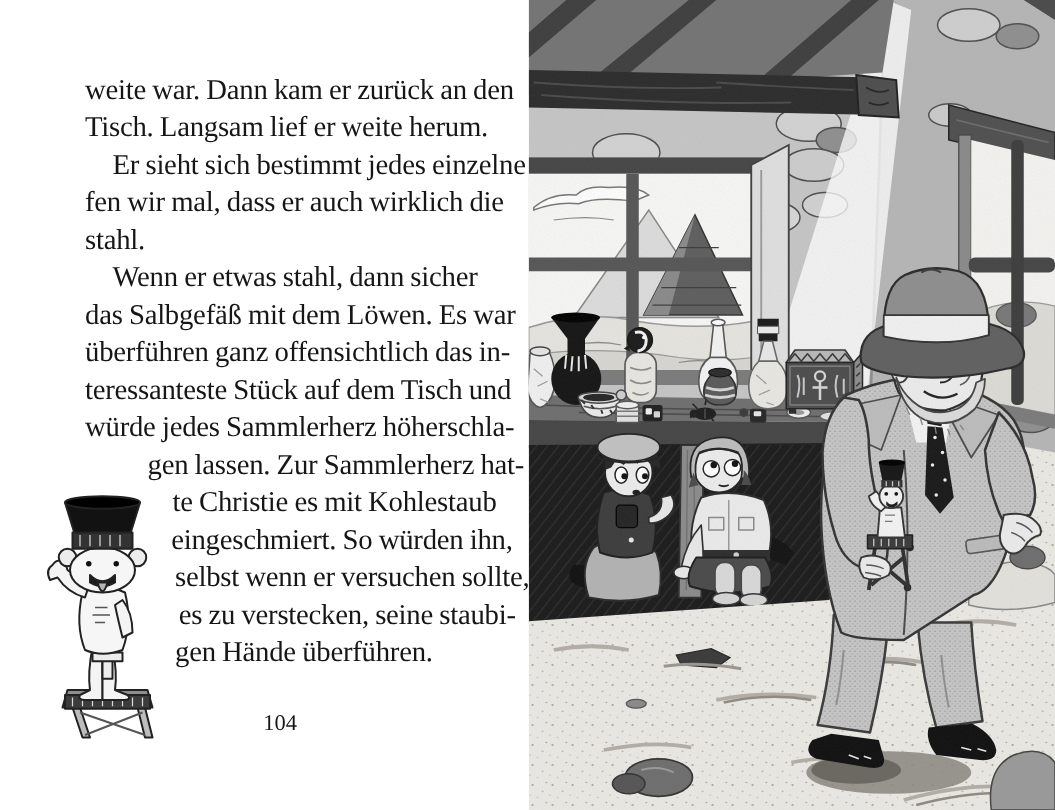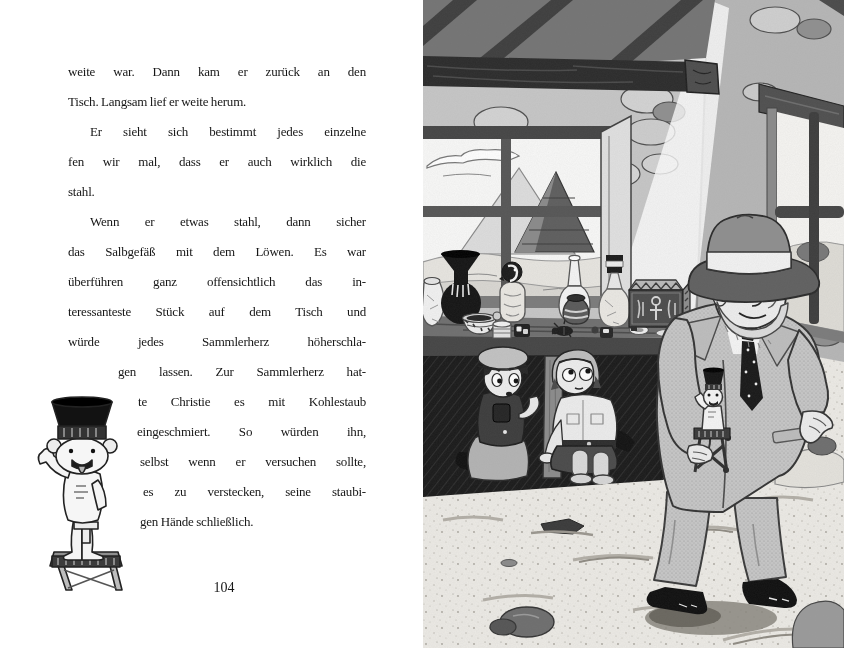--- a/index.html
+++ b/index.html
@@ -1,26 +1,26 @@
 <!DOCTYPE html>
 <html><head>
 <meta charset="utf-8">
 <style>
   html,body{margin:0;padding:0;background:#ffffff;}
   #stage{position:relative;width:844px;height:648px;background:#ffffff;overflow:hidden;
          font-family:"Liberation Serif",serif;color:#161616;}
   
-  .textblock{position:absolute;left:68px;top:57px;width:298px;font-size:13px;}
+  .textblock{position:absolute;left:68px;top:57px;width:298px;font-size:23px;}
   .ln{height:30px;line-height:30px;white-space:nowrap;text-align:justify;text-align-last:justify;
       letter-spacing:-0.2px;word-spacing:-0.5px;}
   .ln.end{text-align-last:left;}
   .ln.ind{padding-left:22px;}
   .w1{padding-left:50px}.w2{padding-left:70px}.w3{padding-left:69px}
   .w4{padding-left:72px}.w5{padding-left:75px}.w6{padding-left:72px}
-  .pageno{position:absolute;left:68px;top:580px;width:312px;text-align:center;font-size:14px;}
+  .pageno{position:absolute;left:68px;top:568px;width:312px;text-align:center;font-size:18px;}
   .lionfig{position:absolute;left:24px;top:394px;width:120px;height:200px;}
   
   .illu{position:absolute;left:423px;top:0;width:421px;height:648px;}
   svg{display:block}
 </style>
 </head>
 <body>
 
 <div id="stage">
 
@@ -33,21 +33,21 @@
     <div class="ln ind">Wenn er etwas stahl, dann sicher</div>
     <div class="ln">das Salbgefäß mit dem Löwen. Es war</div>
     <div class="ln">überführen ganz offensichtlich das in-</div>
     <div class="ln">teressanteste Stück auf dem Tisch und</div>
     <div class="ln">würde jedes Sammlerherz höherschla-</div>
     <div class="ln w1">gen lassen. Zur Sammlerherz hat-</div>
     <div class="ln w2">te Christie es mit Kohlestaub</div>
     <div class="ln w3">eingeschmiert. So würden ihn,</div>
     <div class="ln w4">selbst wenn er versuchen sollte,</div>
     <div class="ln w5">es zu verstecken, seine staubi-</div>
-    <div class="ln w6 end">gen Hände schließlich.</div>
+    <div class="ln w6 end">gen Hände überführen.</div>
   </div>
 
   <div class="pageno">104</div>
 
   <svg class="lionfig" viewBox="0 0 120 200">
     <g stroke="#222" stroke-width="1.6" stroke-linejoin="round">
 
       <g>
         <polygon points="34,172 42,196 48,196 40,172" fill="#bdbdbd"></polygon>
         <polygon points="86,172 92,196 98,196 92,172" fill="#bdbdbd"></polygon>

